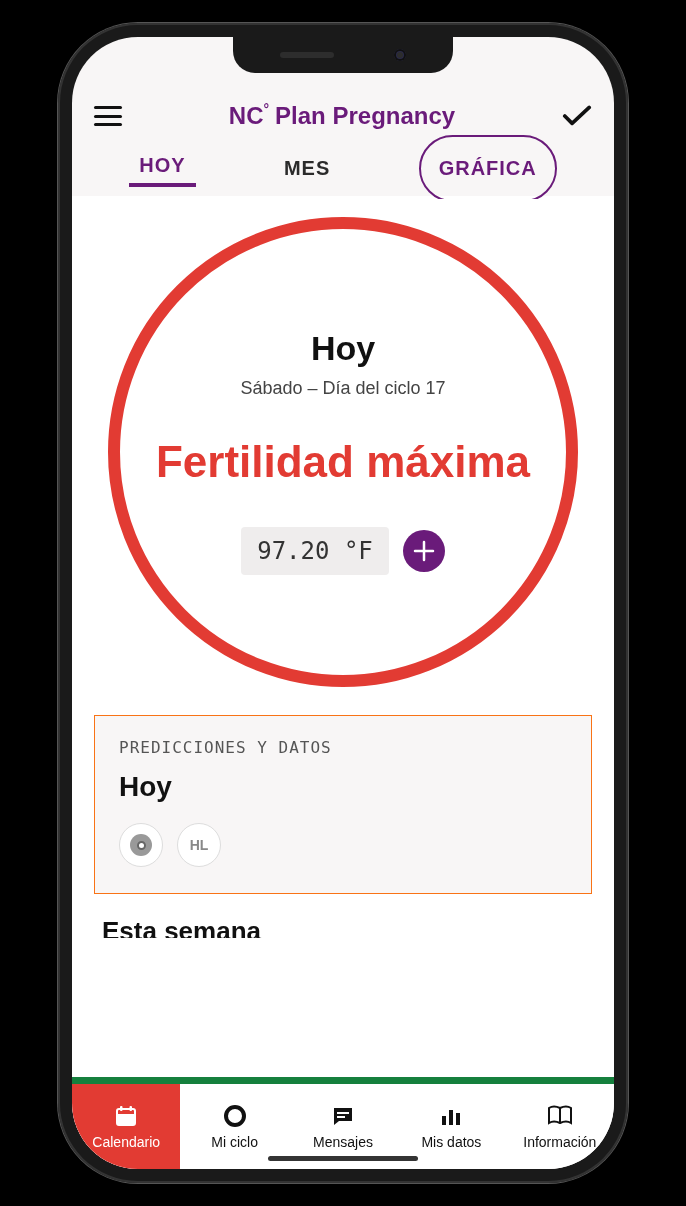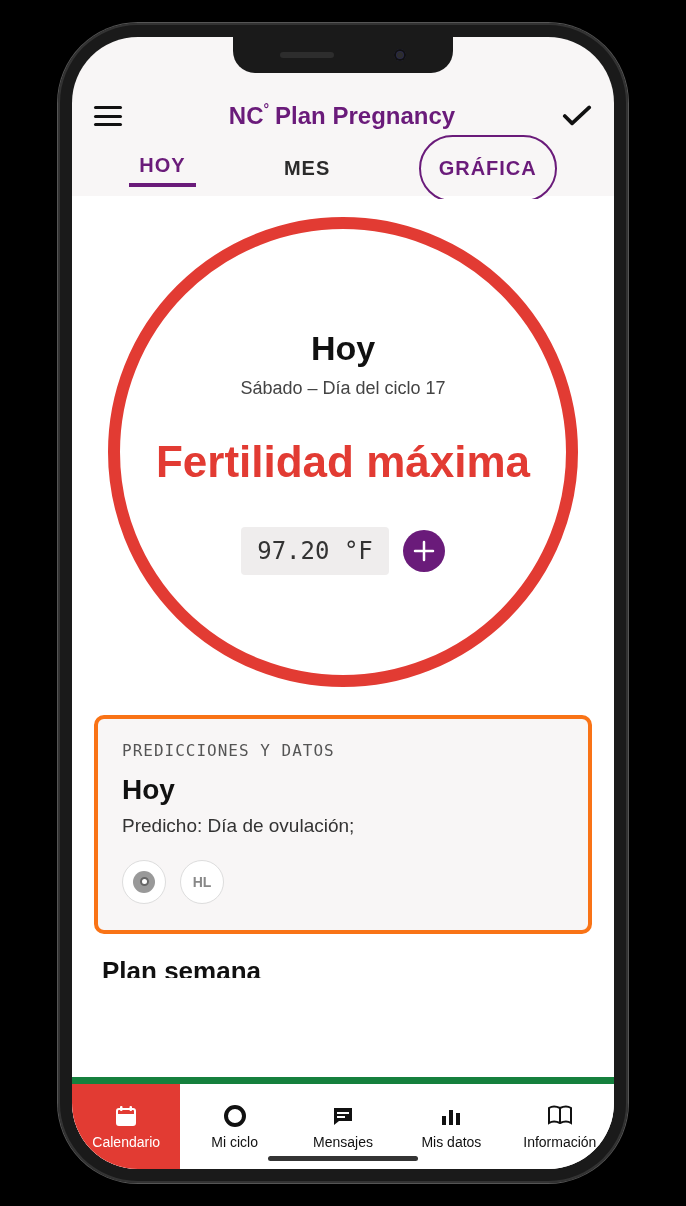--- a/index.html
+++ b/index.html
@@ -109,22 +109,22 @@
   .circle-today { font-size:34px; font-weight:800; color:#111;}
   .circle-sub { font-size:18px; color:#444; margin-bottom:28px;}
   .fertility { font-size:44px; font-weight:700; color:#e23b33; margin-bottom:30px;}
   .temp-row { display:flex; align-items:center; gap:14px;}
   .temp-box { background:#efeded; padding:10px 16px; font-family:ui-monospace,Menlo,monospace; font-size:24px; color:#333; border-radius:4px;}
   .plus-btn { width:42px; height:42px; background:#6a1b7a; border-radius:50%; display:flex; align-items:center; justify-content:center; color:#fff; font-size:28px; font-weight:300; cursor:pointer;}
   
   .card {
     margin: 28px 22px 0;
     background:#f8f6f6;
-    border:4px solid #f97316;
-    border-radius:10px;
+    border:1px solid #f97316;
+    border-radius:0;
     padding:22px 24px 26px;
   }
   .card-label { font-family:ui-monospace,Menlo,monospace; font-size:16px; letter-spacing:1px; color:#555; margin-bottom:14px;}
   .card-title { font-size:28px; font-weight:800; color:#111; margin-bottom:6px;}
   .card-line { font-size:19px; color:#333; line-height:1.45;}
   .badge-row { display:flex; gap:14px; margin-top:20px;align-items:flex-end;}
   .badge { width:44px; height:44px; border:1px solid #ddd; border-radius:50%; background:#fff; display:flex; align-items:center; justify-content:center;}
   .badge-dot-outer{ width:22px; height:22px; background:#999; border-radius:50%; display:flex; align-items:center; justify-content:center;}
   .badge-dot-inner{ width:9px; height:9px; background:#fff; border-radius:50%; border:2px solid #666;}
   .badge-hl { font-size:14px; font-weight:700; color:#888;}
@@ -216,34 +216,33 @@
                   <path d="M11 2v18M2 11h18" stroke="#fff" stroke-width="2.5" stroke-linecap="round"></path>
                 </svg>
             </div>
           </div>
         </div>
       </div>
 
       <div class="card">
         <div class="card-label">PREDICCIONES Y DATOS</div>
         <div class="card-title">Hoy</div>
-        <div class="card-line">Predicho: Día de ovulación;</div>
         <div class="badge-row">
           <div class="badge">
             <span class="badge-dot-outer">
                 <span class="badge-dot-inner"></span>
               </span>
           </div>
           <div class="badge">
             <span class="badge-hl">HL</span>
           </div>
         </div>
       </div>
 
-      <div class="cutoff">Plan semana</div>
+      <div class="cutoff">Esta semana</div>
     </div>
 
     <div class="bottom-nav">
       <div class="nav-item active">
         <span class="nav-icon">
           <svg width="24" height="24" viewBox="0 0 24 24">
               <rect x="3" y="5" width="18" height="16" rx="2" fill="#fff"></rect>
               <rect x="3" y="5" width="18" height="5" fill="#e23b33"></rect>
               <rect x="3" y="5" width="18" height="16" rx="2" fill="none" stroke="#fff" stroke-width="2"></rect>
               <rect x="6" y="2" width="2.5" height="5" rx="1" fill="#fff"></rect>

